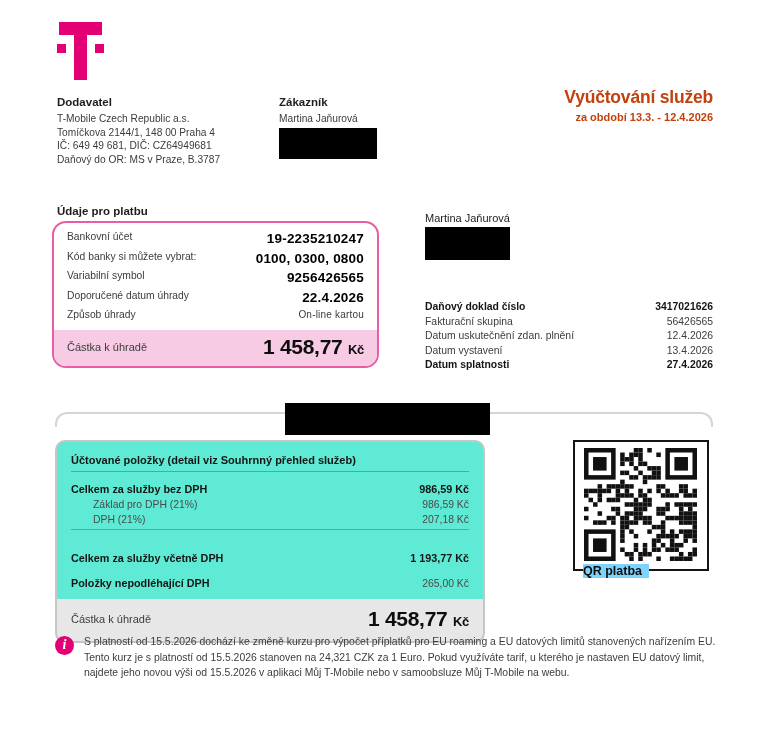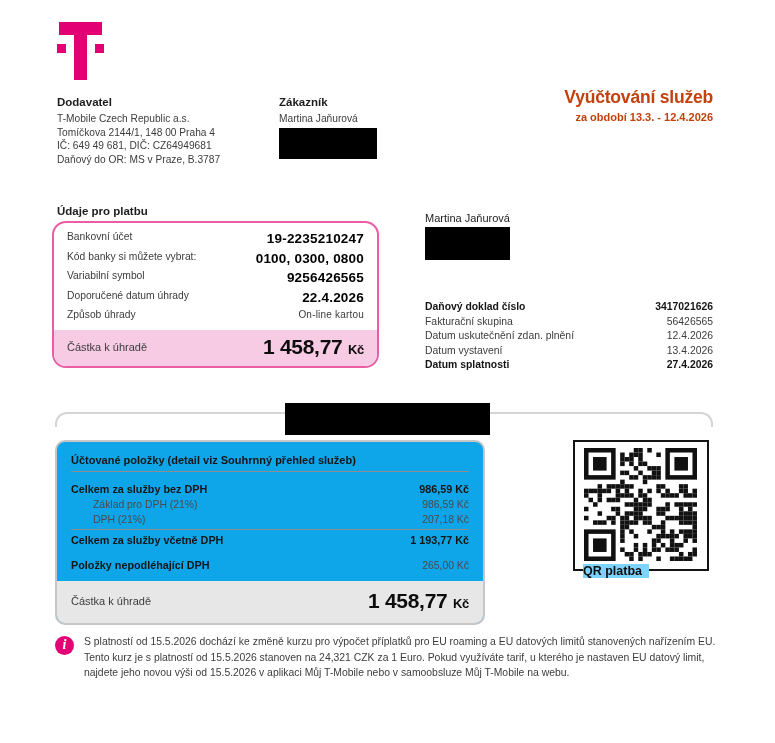--- a/index.html
+++ b/index.html
@@ -49,28 +49,28 @@
   .recipient .redact { margin-top:3px; width:85px; height:33px; }
   .taxdoc { left:425px; top:300px; width:288px; }
   .tax-row { display:flex; justify-content:space-between; font-size:10.4px; line-height:14.6px; color:#3c3c3c; }
   .tax-row.bold { font-weight:bold; color:#151515; }
 
   
   .card-top { left:55px; top:412px; width:658px; height:15px;
               border:2px solid #d5d5d5; border-bottom:none; border-radius:12px 12px 0 0; }
   .redact-header { left:285px; top:403px; width:205px; height:32px; }
 
-  .charges { left:55px; top:440px; width:430px; border:2px solid #c6c6c6; border-radius:10px; overflow:hidden; background:#0ea5e9; }
+  .charges { left:55px; top:440px; width:430px; border:2px solid #c6c6c6; border-radius:10px; overflow:hidden; background:#5eead4; }
   .charges-inner { padding:12px 14px 0 14px; }
   .charges-heading { font-size:11px; font-weight:bold; color:#151515; padding-bottom:5px; border-bottom:1px solid #8d8d8d; }
   .ch-row { display:flex; justify-content:space-between; font-size:10.4px; line-height:15px; color:#4a4a4a; }
   .ch-row.bold { font-weight:bold; color:#151515; font-size:10.8px;justify-content:space-between; }
   .ch-row.first { margin-top:10px; }
   .ch-row.sub { padding-left:22px; }
-  .ch-sep { border-top:1px solid #8d8d8d; margin-top:2px; padding-top:3px; }
+  .ch-sep { border-top:1px solid #8d8d8d; margin-top:2px; padding-top:21px; }
   .ch-row.last { margin-top:10px; margin-bottom:8px; }
   .ch-row.last .lbl { font-weight:bold; color:#151515; font-size:10.8px; }
   .charges-total { background:#e7e7e7; display:flex; justify-content:space-between; align-items:center; padding:8px 14px 10px 14px; }
   .charges-total .lbl { font-size:11px; color:#3c3c3c; }
 
   
   .qr-box { left:573px; top:440px; width:136px; height:131px; border:2.5px solid #141414; background:#fff; }
   .qr-code { position:absolute; left:9px; top:6px; }
   .qr-label { position:absolute; left:8px; bottom:-9px; background:#7dd3fc; padding-right:7px;
               font-size:12.5px; font-weight:bold; color:#0d0d0d; }

